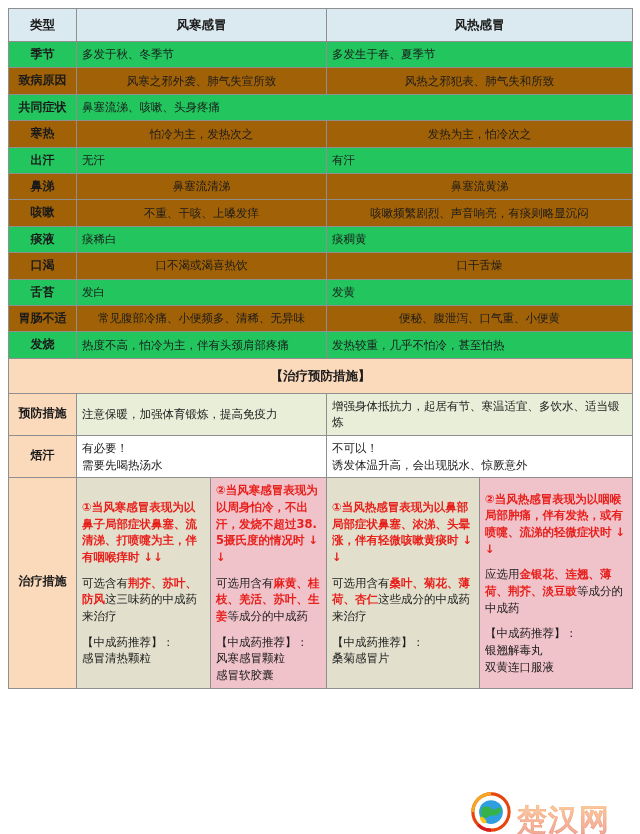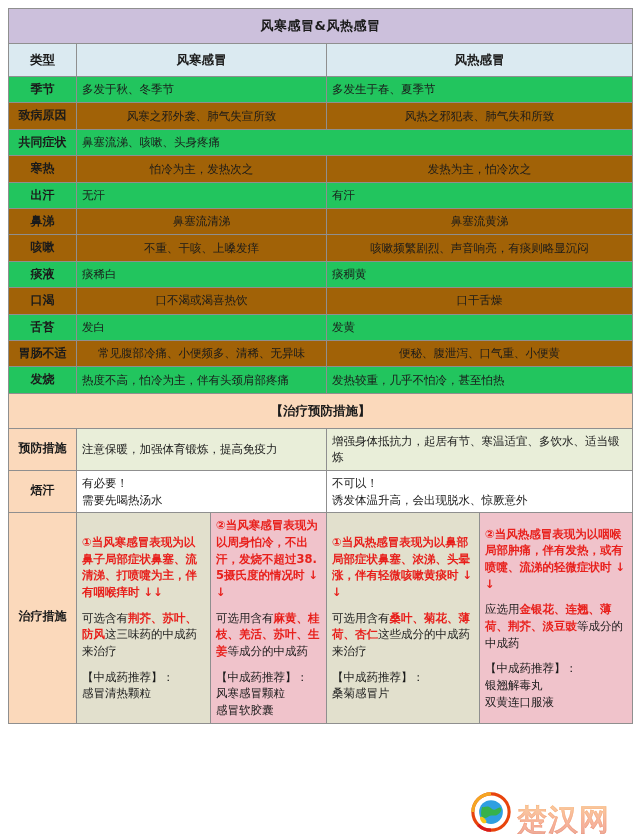--- a/index.html
+++ b/index.html
@@ -140,23 +140,20 @@
   <table class="grid">
     <colgroup>
       <col style="width:68px">
       <col style="width:134px">
       <col style="width:116px">
       <col style="width:153px">
       <col style="width:153px">
     </colgroup>
     <tbody id="tbody-main">
 
-    <tr>
-          <td class="title-cell" colspan="5">风寒感冒&amp;风热感冒</td>
-        </tr>
         <tr>
           <td class="hdr">类型</td>
           <td class="hdr" colspan="2">风寒感冒</td>
           <td class="hdr" colspan="2">风热感冒</td>
         </tr>
         <tr class="rowwhite">
           <td class="lbl">季节</td>
           <td colspan="2">多发于秋、冬季节</td>
           <td colspan="2">多发生于春、夏季节</td>
         </tr>

